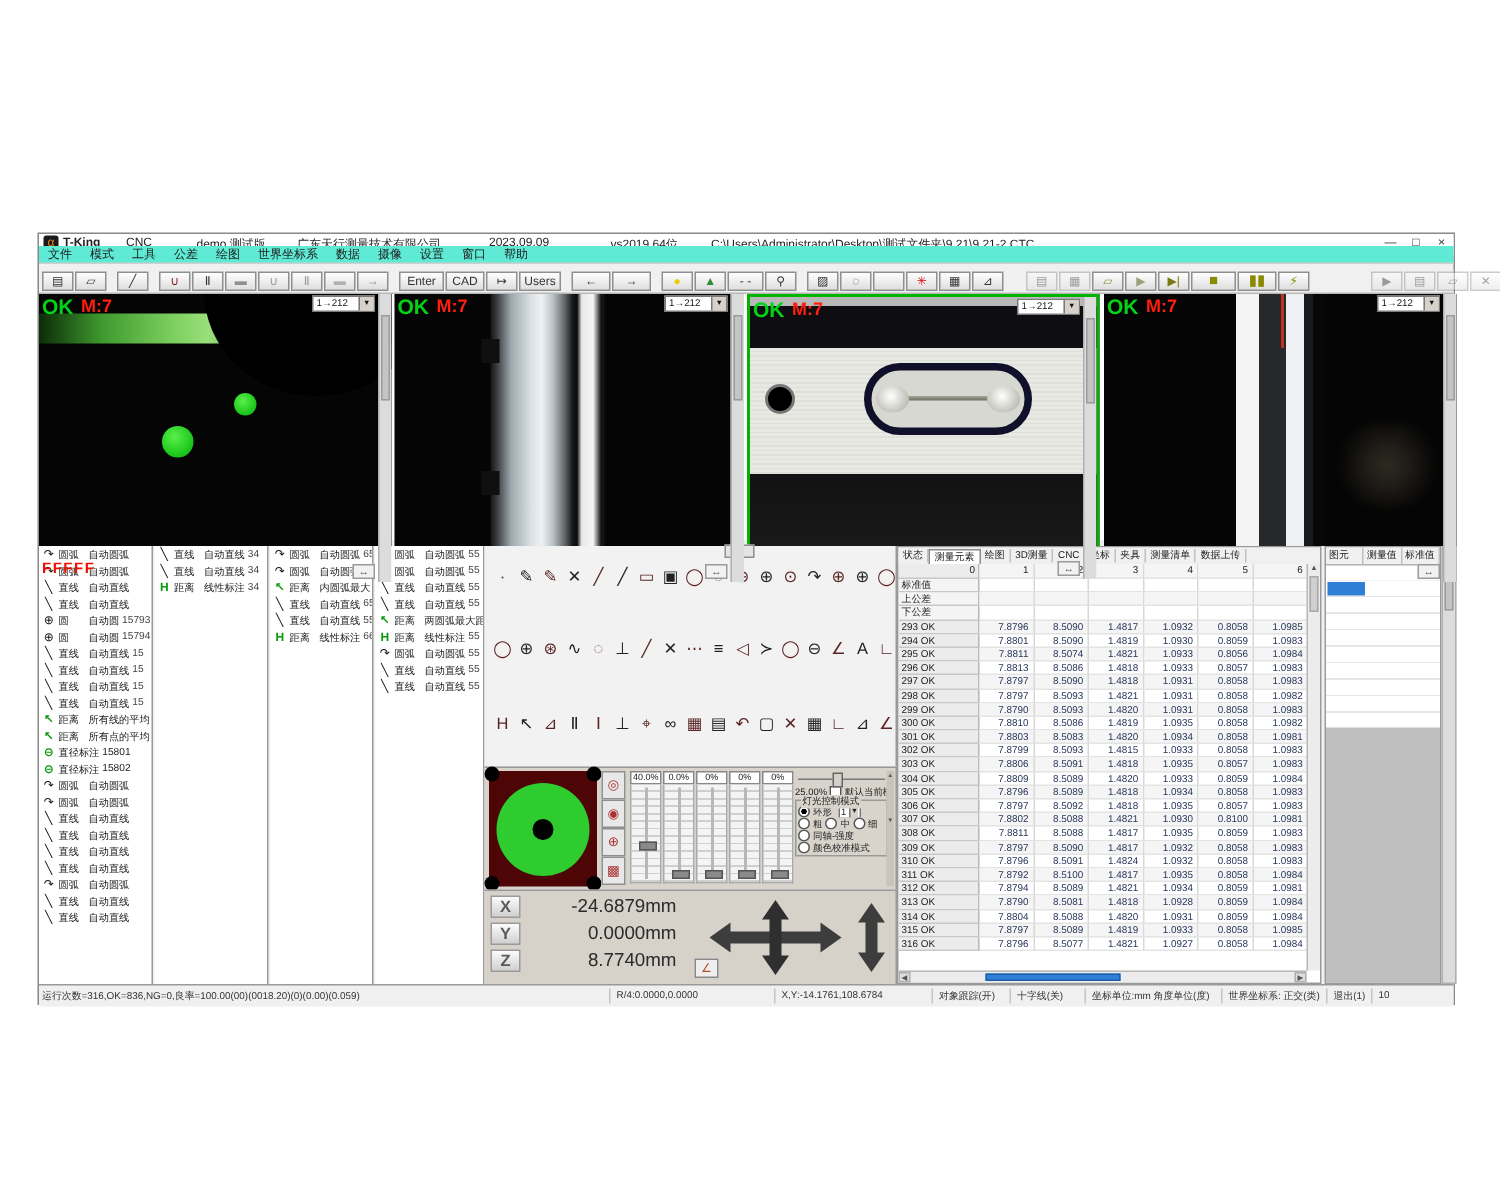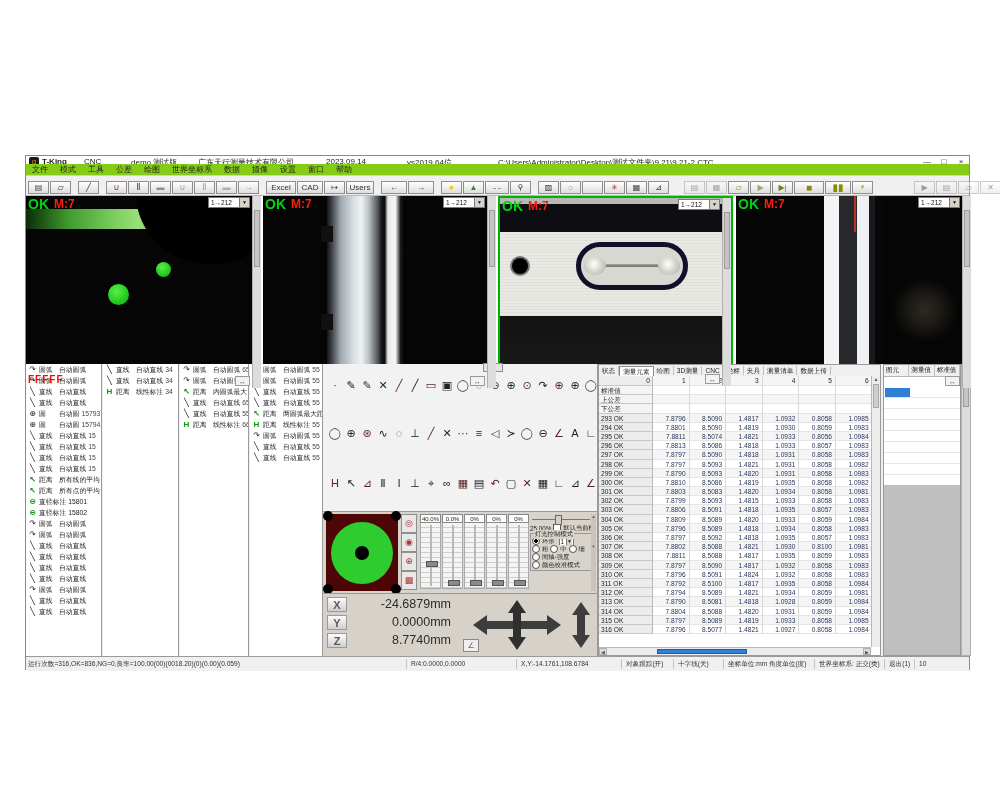--- a/index.html
+++ b/index.html
@@ -4,21 +4,21 @@
 <style>
   html,body{margin:0;padding:0;}
   body{width:1000px;height:789px;background:#fff;font-family:"Liberation Sans","DejaVu Sans",sans-serif;overflow:hidden;position:relative;}
   #win{position:absolute;left:25px;top:155px;width:945px;height:515px;background:#f0f0f0;border:1px solid #8a8a8a;box-sizing:border-box;font-size:8px;color:#222;}
   
   #titlebar{position:absolute;left:0;top:0;width:100%;height:13px;background:#fff;border-bottom:1px solid #d5d5d5;}
   #titlebar span{position:absolute;top:1px;white-space:nowrap;font-size:8px;color:#222;}
   #logo{position:absolute;left:3px;top:1px;width:10px;height:10px;background:#1a1a1a;color:#f08020;font-size:8px;line-height:10px;text-align:center;border-radius:2px;}
   .winctl{position:absolute;top:0;width:16px;height:12px;text-align:center;font-size:8px;line-height:12px;color:#333;}
   
-  #menubar{position:absolute;left:0;top:8px;width:100%;height:11px;background:#84cc16;border-bottom:1px solid #cfcfcf;display:flex;align-items:center;}
+  #menubar{position:absolute;left:0;top:8px;width:100%;height:11px;background:#5eead4;border-bottom:1px solid #cfcfcf;display:flex;align-items:center;}
   #menubar .mi{padding:0 6px;font-size:8px;color:#222;}
   
   #toolbar{position:absolute;left:0;top:24px;width:100%;height:16px;background:#f0f0f0;border-bottom:1px solid #b8b8b8;display:flex;align-items:center;padding-left:2px;box-sizing:border-box;}
   .tbtn{height:13px;min-width:21px;margin-right:1px;border:1px solid #8f8f8f;background:linear-gradient(#fefefe,#dedede);font-size:8px;line-height:11px;text-align:center;color:#333;box-sizing:border-box;padding:0 1px;white-space:nowrap;overflow:hidden;}
   .tbtn.dis{opacity:.45;}
   .sp1{margin-left:6px;} .sp2{margin-left:14px;} .sp3{margin-left:40px;}
   
   #camrow{position:absolute;left:0;top:40px;width:100%;height:164px;background:#fff;}
   .cam{position:absolute;top:0;height:192px;background:#050505;overflow:hidden;}
   .camok{position:absolute;left:2px;top:0px;font-size:14px;font-weight:bold;color:#00d414;z-index:9;}
@@ -131,23 +131,23 @@
 <body>
 
 <div id="win">
 
   <div id="titlebar">
     <div id="logo">α</div>
     <span style="left:16px;font-weight:bold">T-King</span>
     <span style="left:58px">CNC</span>
     <span style="left:105px">demo 测试版</span>
     <span style="left:172px">广东天行测量技术有限公司</span>
-    <span style="left:300px">2023.09.14</span>
+    <span style="left:300px">2023.09.09</span>
     <span style="left:381px">vs2019 64位</span>
-    <span style="left:472px">C:\Users\Administrator\Desktop\测试文件夹\9.21\9.21-2.CTC</span>
+    <span style="left:448px">C:\Users\Administrator\Desktop\测试文件夹\9.21\9.21-2.CTC</span>
     <div class="winctl" style="right:34px">—</div>
     <div class="winctl" style="right:17px">□</div>
     <div class="winctl" style="right:0">×</div>
   </div>
 
   <div id="menubar">
       <div class="mi">文件</div>
       <div class="mi">模式</div>
       <div class="mi">工具</div>
       <div class="mi">公差</div>
@@ -164,21 +164,21 @@
       <div class="tbtn">▤</div>
       <div class="tbtn">▱</div>
       <div class="tbtn sp1">╱</div>
       <div class="tbtn sp1" style="color: rgb(122, 31, 31);">∪</div>
       <div class="tbtn">Ⅱ</div>
       <div class="tbtn" style="color: rgb(143, 143, 143);">▬</div>
       <div class="tbtn" style="color: rgb(154, 154, 154);">∪</div>
       <div class="tbtn" style="color: rgb(154, 154, 154);">Ⅱ</div>
       <div class="tbtn" style="color: rgb(176, 176, 176);">▬</div>
       <div class="tbtn" style="color: rgb(138, 138, 138);">→</div>
-      <div class="tbtn sp1" style="min-width: 30px;">Excel</div>
+      <div class="tbtn sp1" style="min-width: 30px;">Enter</div>
       <div class="tbtn" style="min-width: 26px;">CAD</div>
       <div class="tbtn">↦</div>
       <div class="tbtn" style="min-width: 28px;">Users</div>
       <div class="tbtn sp1" style="min-width: 26px;">←</div>
       <div class="tbtn" style="min-width: 26px;">→</div>
       <div class="tbtn sp1" style="color: rgb(232, 207, 0);">●</div>
       <div class="tbtn" style="color: rgb(46, 139, 46);">▲</div>
       <div class="tbtn" style="min-width: 24px;">- -</div>
       <div class="tbtn">⚲</div>
       <div class="tbtn sp1">▨</div>

